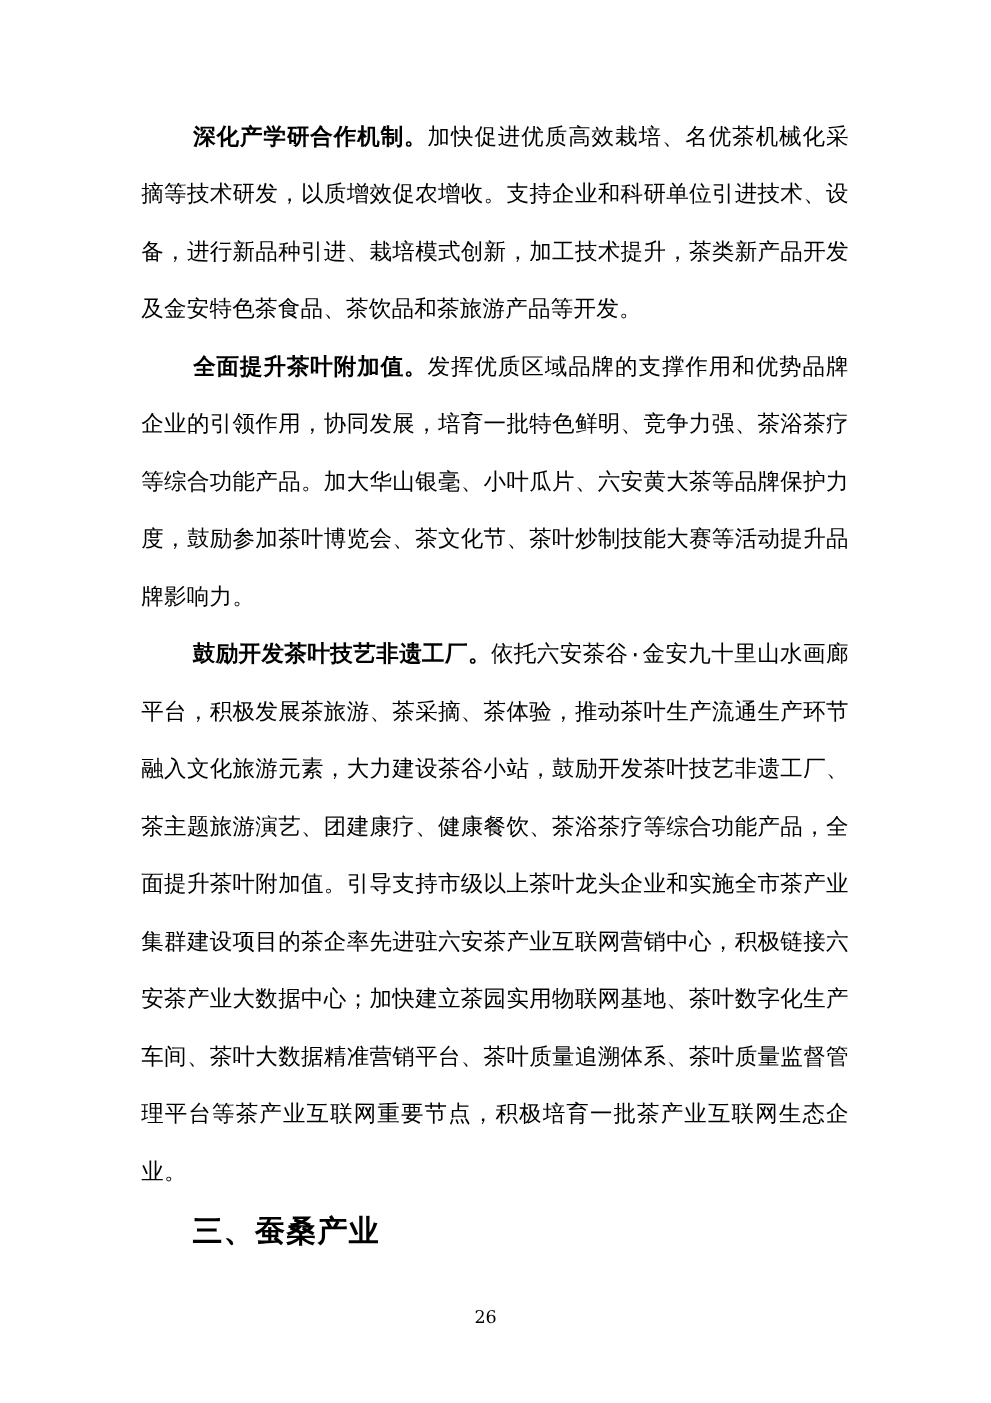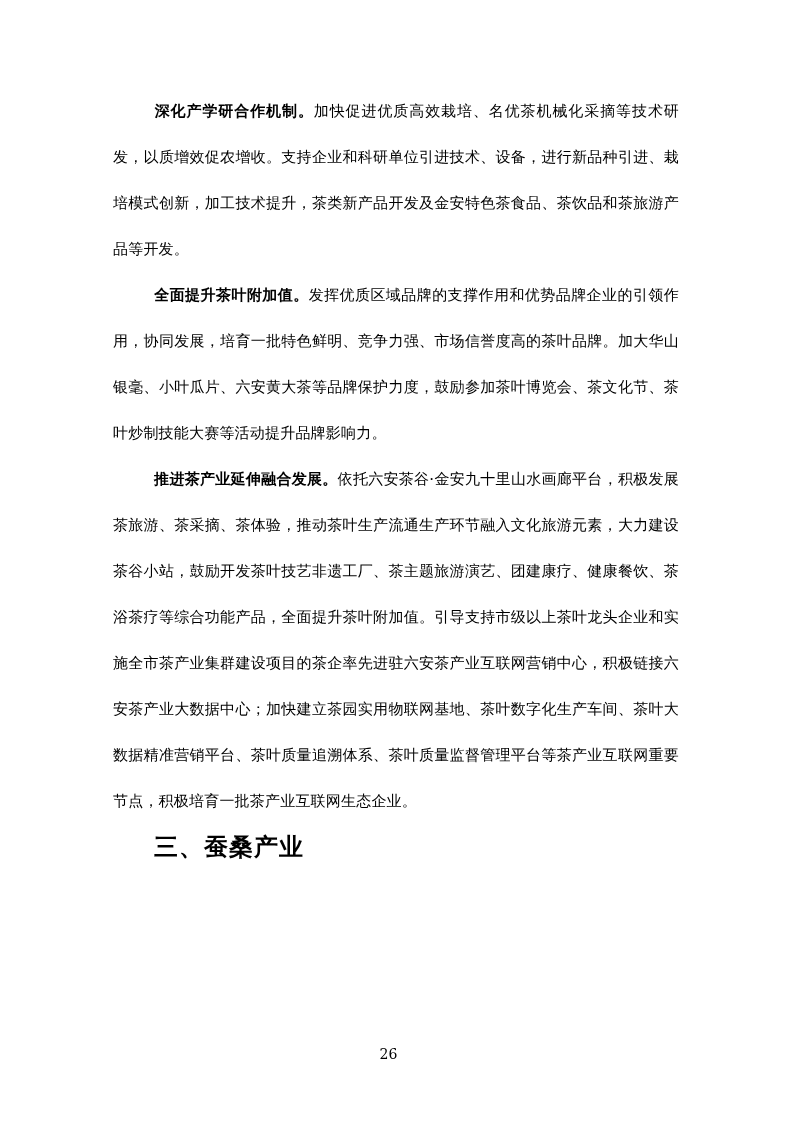--- a/index.html
+++ b/index.html
@@ -16,26 +16,27 @@
     font-family: "DejaVu Serif", serif;
     color: #000000;
   }
   .content {
     position: absolute;
     left: 113px;
     top: 88px;
     width: 566px;
   }
   .para {
-    font-size: 15px;
+    font-size: 18px;
     line-height: 46px;
     text-align: justify;
     text-justify: inter-ideograph;
     margin: 0 0 0 0;
     letter-spacing: 0.2px;
+    font-family: Liberation Mono, monospace;
   }
   .para .indent {
     display: inline-block;
     width: 41px;
   }
   .lead {
     font-weight: bold;
   }
   .section-head {
     font-size: 24px;
@@ -63,25 +64,25 @@
 <body>
 
 <div class="page">
   <div class="content">
 
     <p class="para">
       <span class="indent"></span><span class="lead">深化产学研合作机制。</span><span>加快促进优质高效栽培、名优茶机械化采摘等技术研发，以质增效促农增收。支持企业和科研单位引进技术、设备，进行新品种引进、栽培模式创新，加工技术提升，茶类新产品开发及金安特色茶食品、茶饮品和茶旅游产品等开发。</span>
     </p>
 
     <p class="para">
-      <span class="indent"></span><span class="lead">全面提升茶叶附加值。</span><span>发挥优质区域品牌的支撑作用和优势品牌企业的引领作用，协同发展，培育一批特色鲜明、竞争力强、市场信誉度高的茶叶品牌。加大华山银毫、小叶瓜片、六安黄大茶等品牌保护力度，鼓励参加茶叶博览会、茶文化节、茶叶炒制技能大赛等活动提升品牌影响力。</span>
+      <span class="indent"></span><span class="lead">全面提升茶叶附加值。</span><span>发挥优质区域品牌的支撑作用和优势品牌企业的引领作用，协同发展，培育一批特色鲜明、竞争力强、茶浴茶疗等综合功能产品。加大华山银毫、小叶瓜片、六安黄大茶等品牌保护力度，鼓励参加茶叶博览会、茶文化节、茶叶炒制技能大赛等活动提升品牌影响力。</span>
     </p>
 
     <p class="para">
-      <span class="indent"></span><span class="lead">推进茶产业延伸融合发展。</span><span>依托六安茶谷·金安九十里山水画廊平台，积极发展茶旅游、茶采摘、茶体验，推动茶叶生产流通生产环节融入文化旅游元素，大力建设茶谷小站，鼓励开发茶叶技艺非遗工厂、茶主题旅游演艺、团建康疗、健康餐饮、茶浴茶疗等综合功能产品，全面提升茶叶附加值。引导支持市级以上茶叶龙头企业和实施全市茶产业集群建设项目的茶企率先进驻六安茶产业互联网营销中心，积极链接六安茶产业大数据中心；加快建立茶园实用物联网基地、茶叶数字化生产车间、茶叶大数据精准营销平台、茶叶质量追溯体系、茶叶质量监督管理平台等茶产业互联网重要节点，积极培育一批茶产业互联网生态企业。</span>
+      <span class="indent"></span><span class="lead">鼓励开发茶叶技艺非遗工厂。</span><span>依托六安茶谷·金安九十里山水画廊平台，积极发展茶旅游、茶采摘、茶体验，推动茶叶生产流通生产环节融入文化旅游元素，大力建设茶谷小站，鼓励开发茶叶技艺非遗工厂、茶主题旅游演艺、团建康疗、健康餐饮、茶浴茶疗等综合功能产品，全面提升茶叶附加值。引导支持市级以上茶叶龙头企业和实施全市茶产业集群建设项目的茶企率先进驻六安茶产业互联网营销中心，积极链接六安茶产业大数据中心；加快建立茶园实用物联网基地、茶叶数字化生产车间、茶叶大数据精准营销平台、茶叶质量追溯体系、茶叶质量监督管理平台等茶产业互联网重要节点，积极培育一批茶产业互联网生态企业。</span>
     </p>
 
     <p class="section-head">
       <span class="indent"></span><span>三、蚕桑产业</span>
     </p>
 
   </div>
 
   <div class="pagenum">26</div>
 </div>

